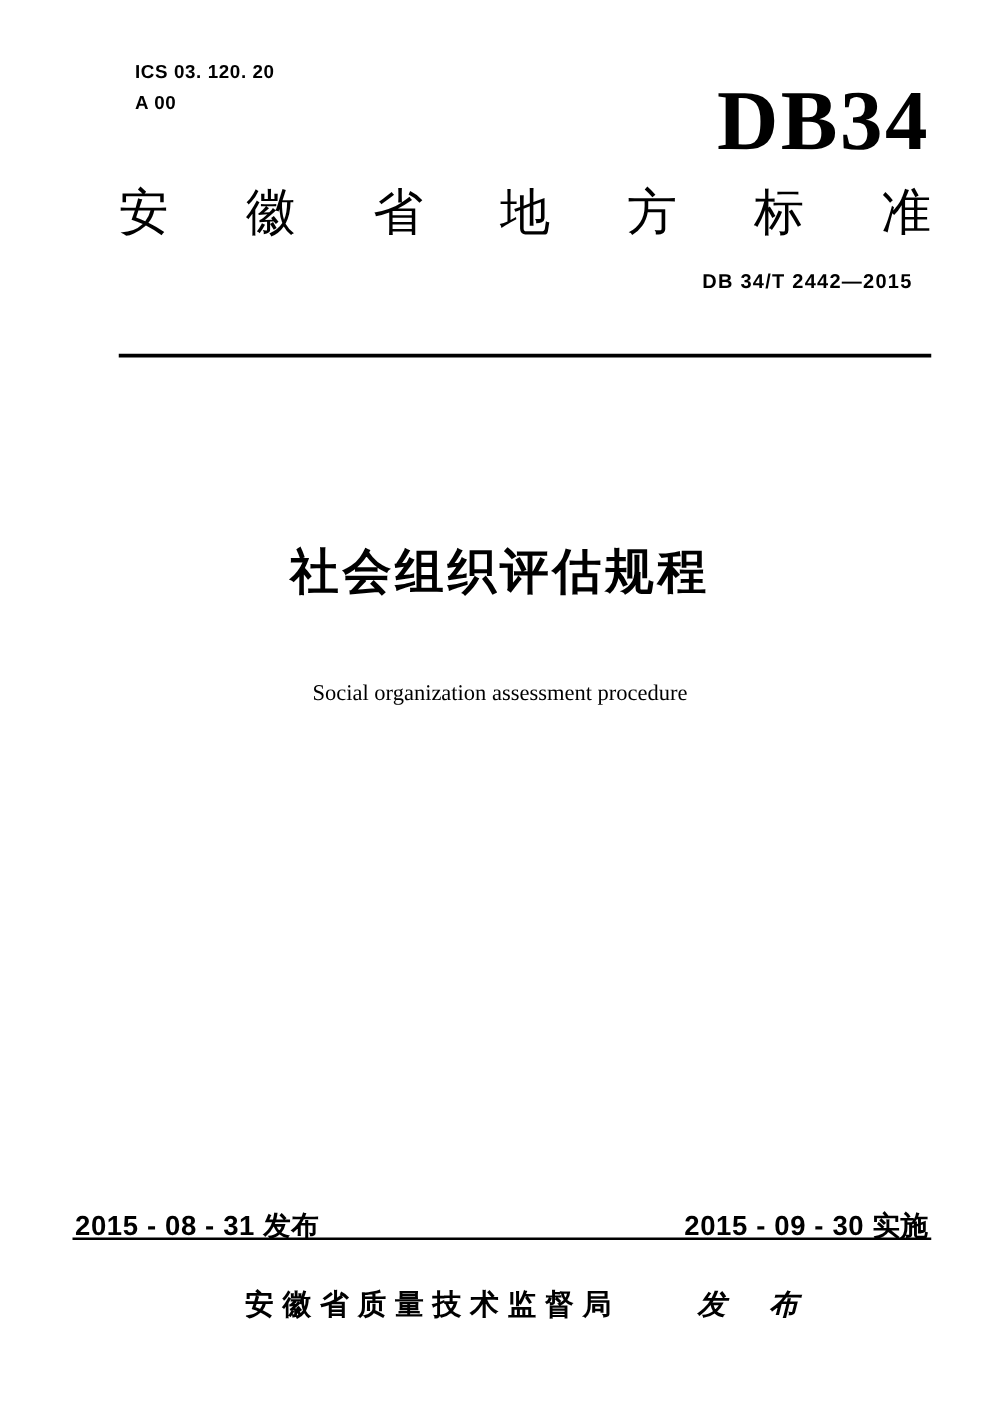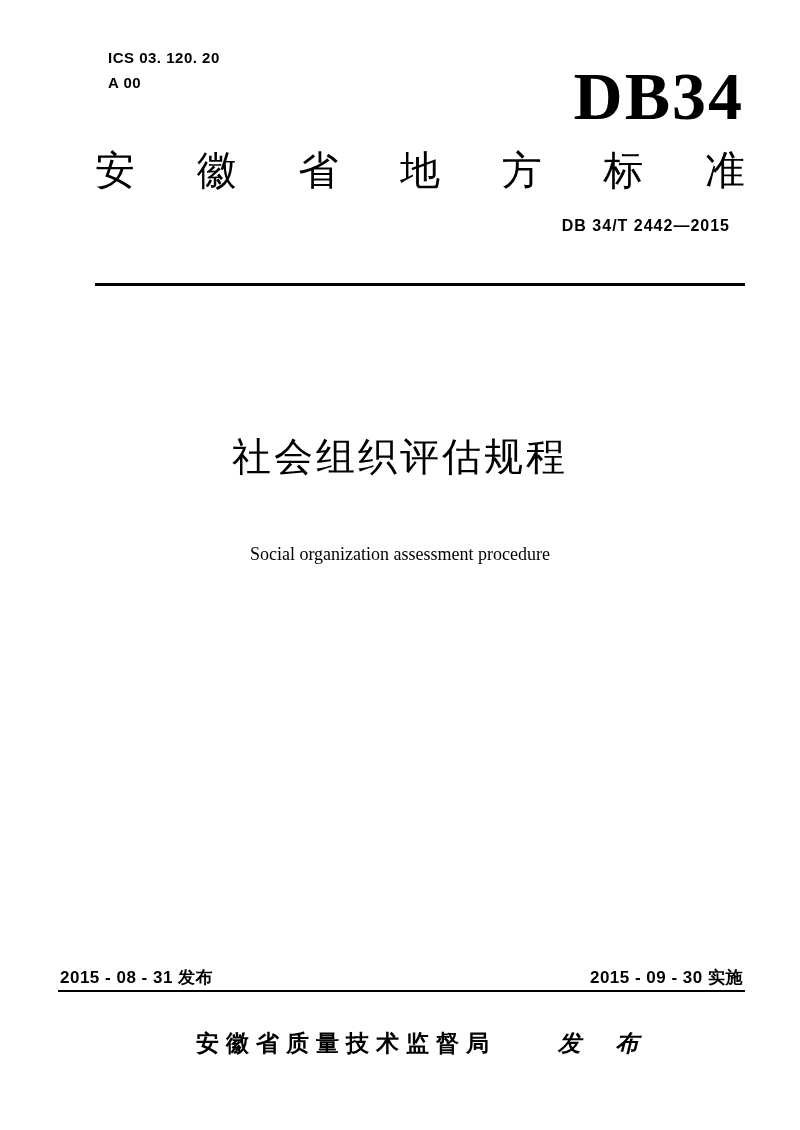--- a/index.html
+++ b/index.html
@@ -60,41 +60,41 @@
     height: 3px;
     background: #000000;
   }
   .title-cn {
     position: absolute;
     left: 0;
     top: 430px;
     width: 100%;
     text-align: center;
     font-size: 39px;
-    font-weight: 400;
+    font-weight: 700;
     letter-spacing: 3px;
   }
   .title-en {
     position: absolute;
     left: 0;
     top: 503px;
     width: 100%;
     text-align: center;
     font-family: "Liberation Serif", serif;
     font-size: 18px;
     margin-top: 41px;
   }
   .footer-dates {
     position: absolute;
     left: 60px;
     top: 966px;
     width: 683px;
     display: flex;
     justify-content: space-between;
-    font-size: 17px;
+    font-size: 22px;
     font-weight: bold;
     letter-spacing: 0.5px;
   }
   .footer-rule {
     position: absolute;
     left: 58px;
     top: 990px;
     width: 687px;
     height: 2px;
     background: #000000;

